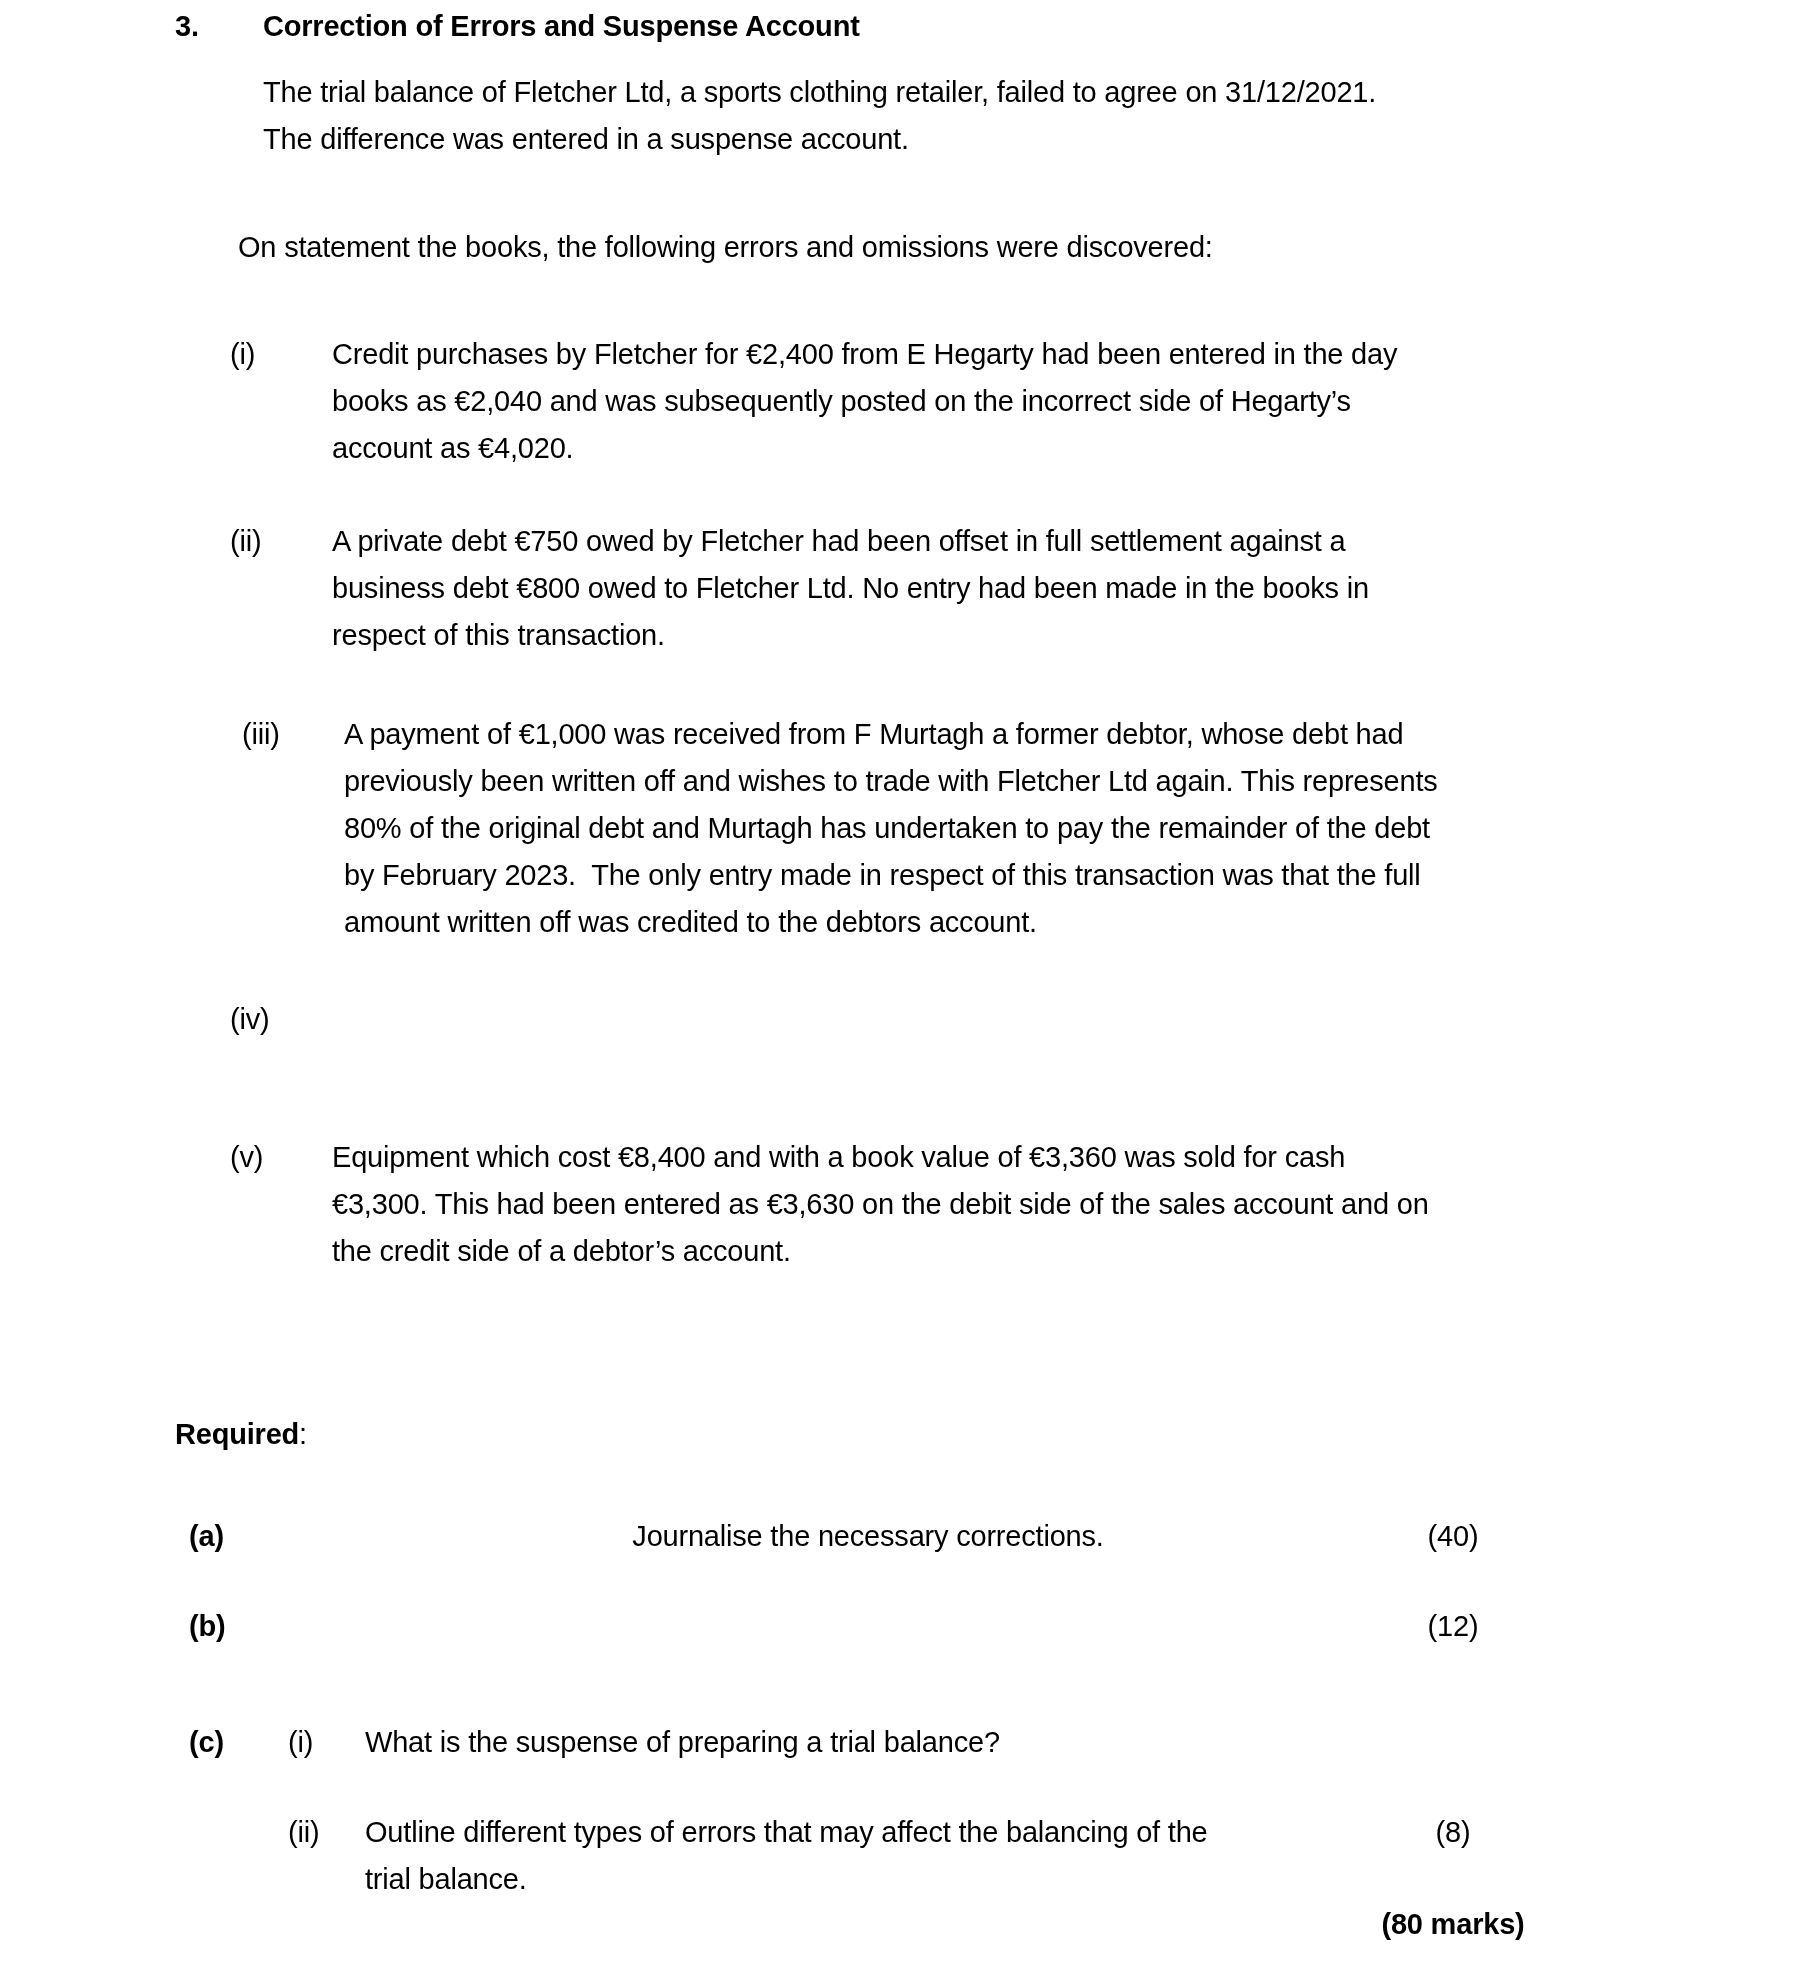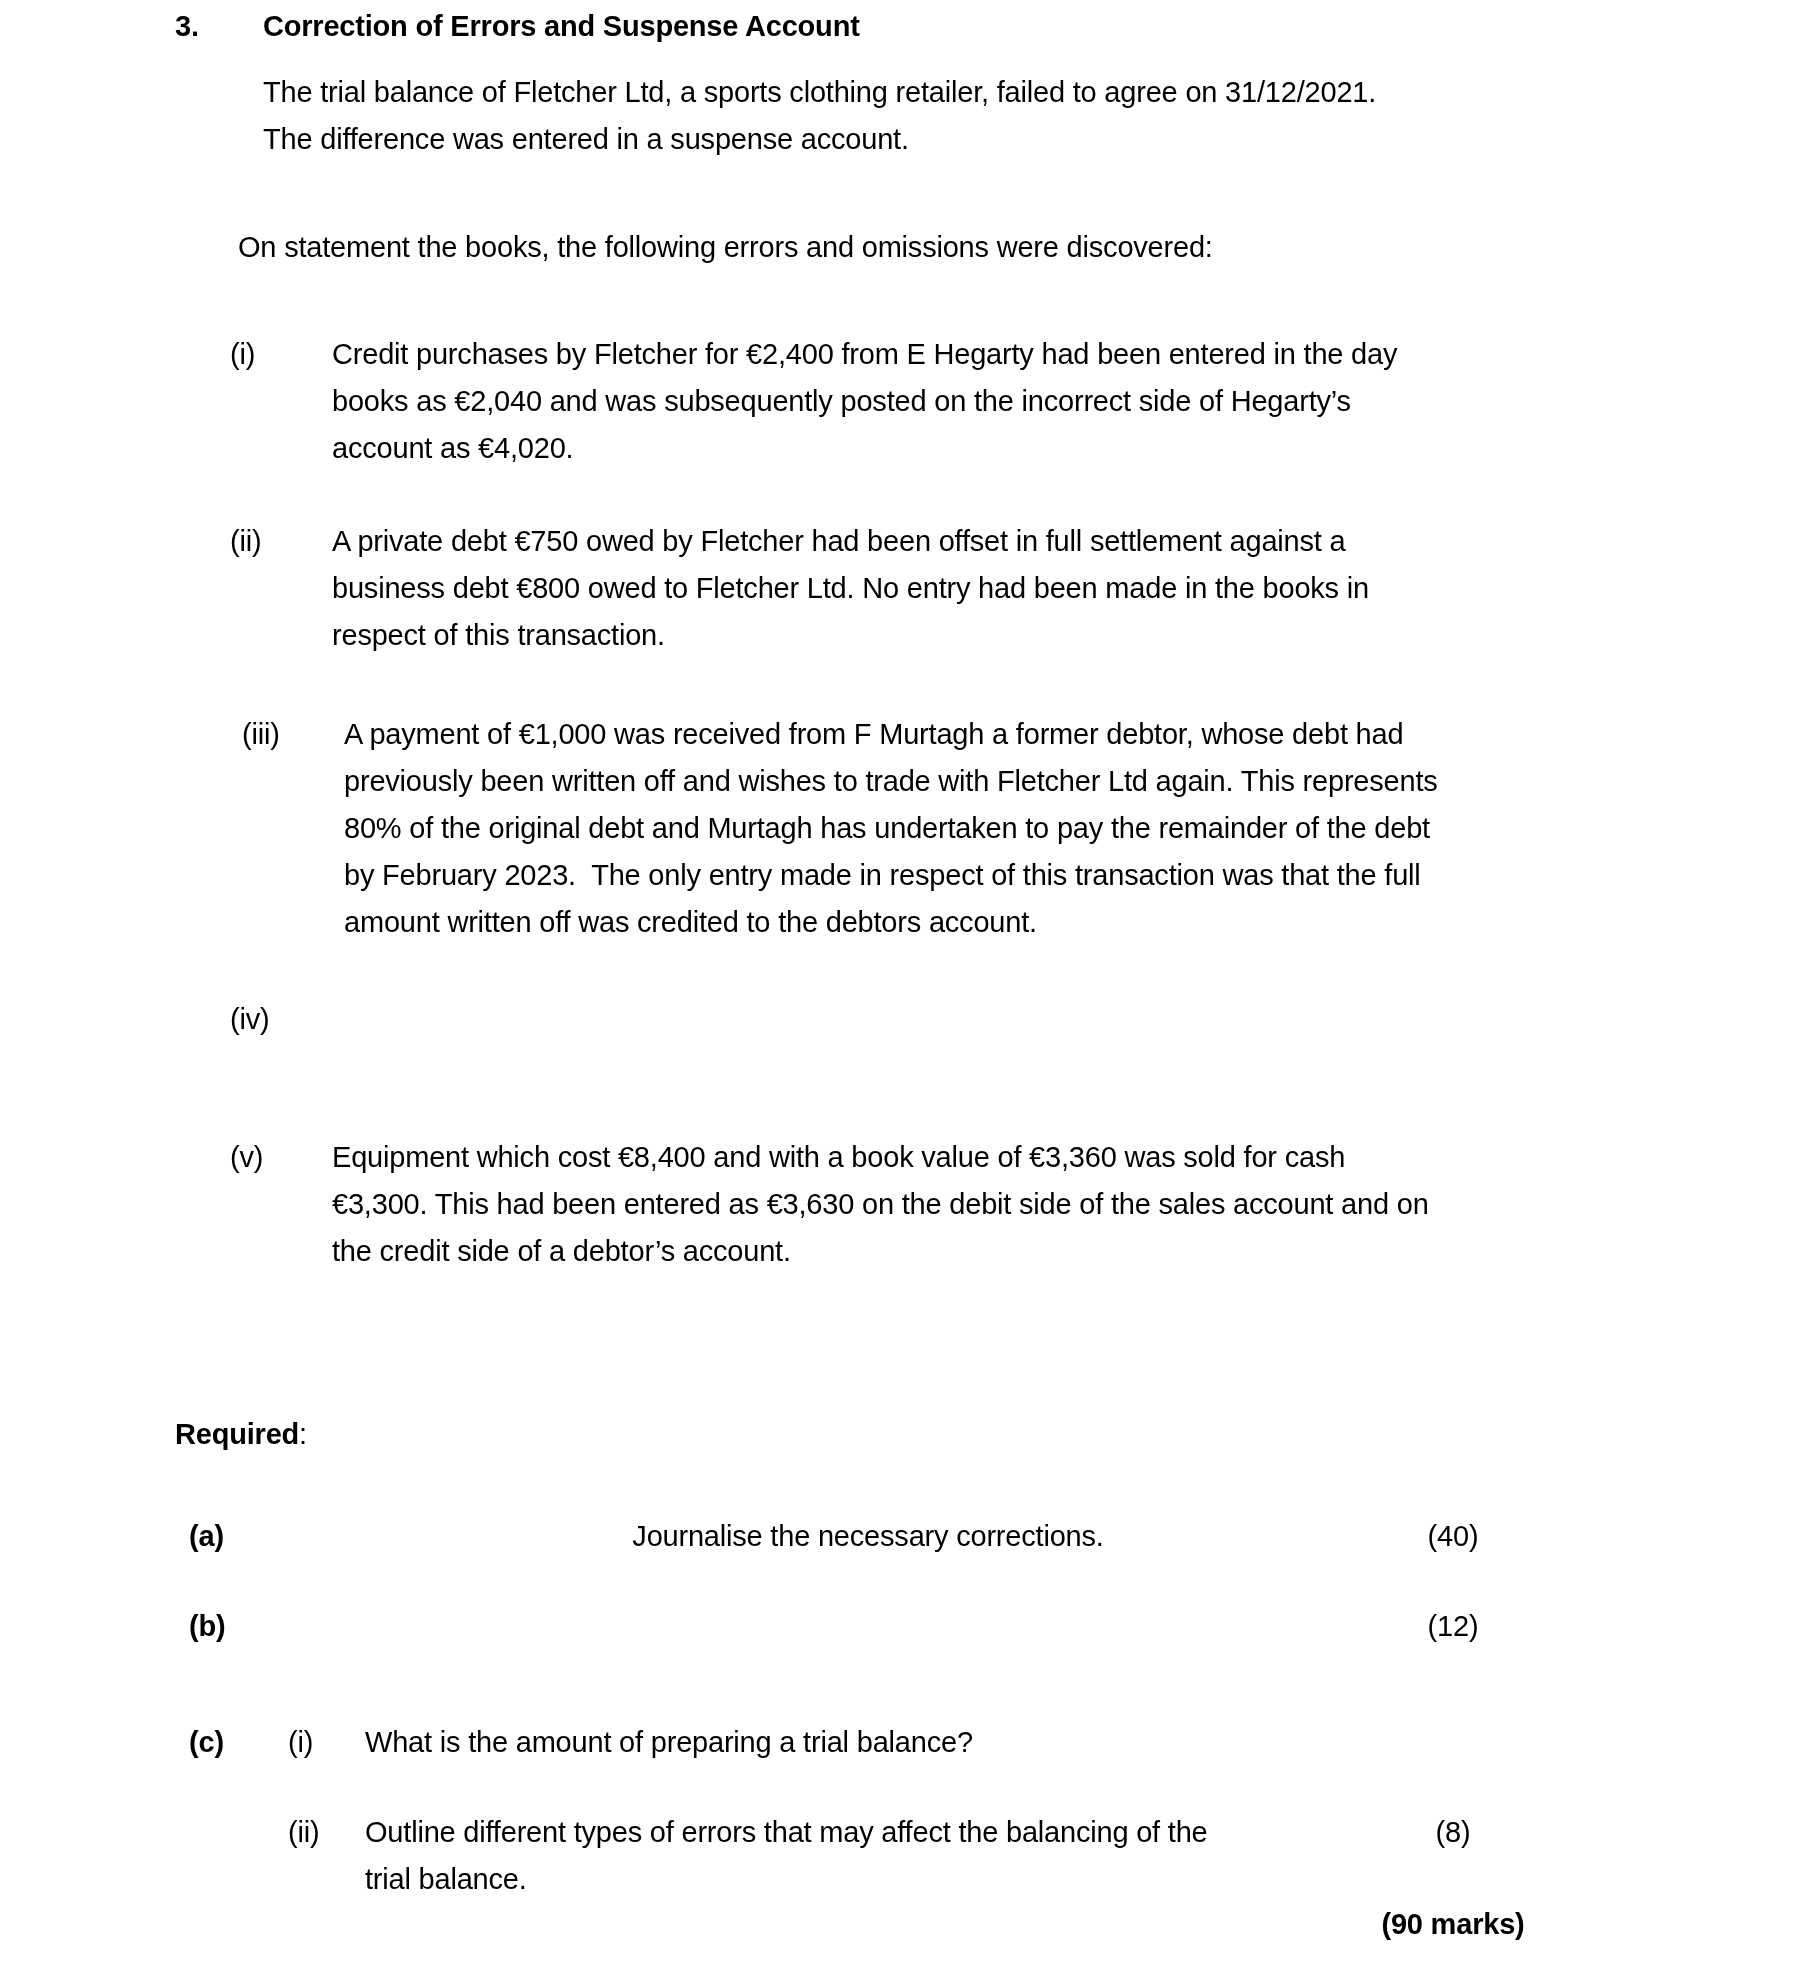--- a/index.html
+++ b/index.html
@@ -98,22 +98,22 @@
 
   <span class="abs task-label ta b">(a)</span>
   <div class="abs task-text ta wrap">Journalise the necessary corrections.</div>
   <div class="abs marks m-a">(40)</div>
 
   <span class="abs task-label tb b">(b)</span>
   <div class="abs marks m-b">(12)</div>
 
   <span class="abs task-label tc1 b">(c)</span>
   <span class="abs sub-label tc1">(i)</span>
-  <div class="abs sub-text tc1 wrap">What is the amount of preparing a trial balance?</div>
+  <div class="abs sub-text tc1 wrap">What is the suspense of preparing a trial balance?</div>
 
   <span class="abs sub-label tc2">(ii)</span>
   <div class="abs sub-text tc2 wrap">Outline different types of errors that may affect the balancing of the
 trial balance.</div>
   <div class="abs marks m-c2">(8)</div>
 
-  <div class="abs marks total b">(90 marks)</div>
+  <div class="abs marks total b">(80 marks)</div>
 
 </div>
 
 </body></html>

